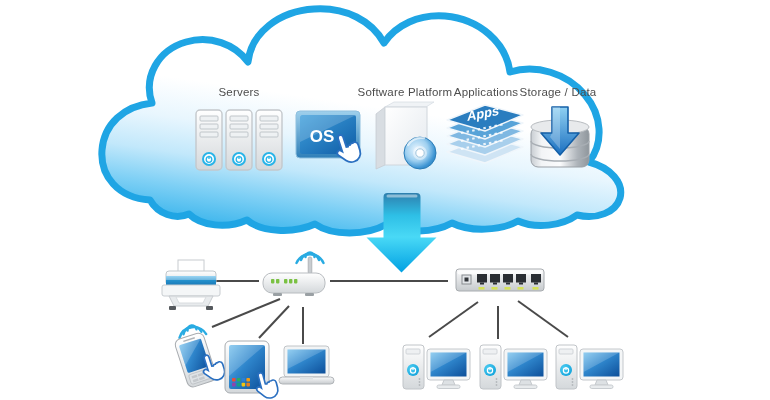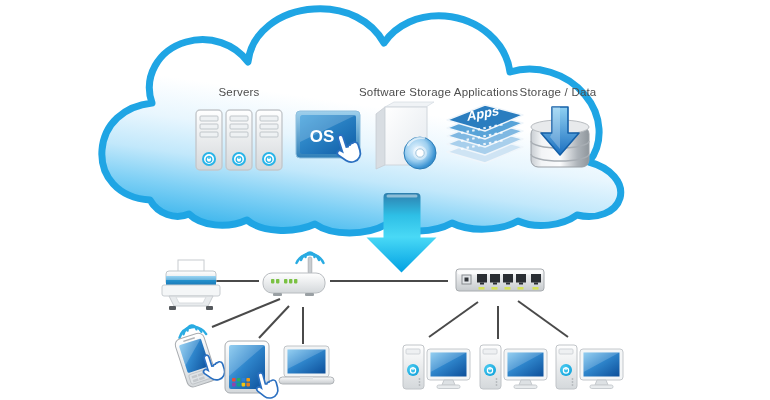--- a/index.html
+++ b/index.html
@@ -125,21 +125,21 @@
     </g>
 
     <g>
       <path d="M 383.5 197 Q 383.5 193 387.5 193 L 416.5 193 Q 420.5 193 420.5 197
                L 420.5 237.5 L 436.5 237.5 L 401.5 272.5 L 366.5 237.5 L 383.5 237.5 Z" fill="url(#arrowGrad)"></path>
       <rect x="386.5" y="194.5" width="31" height="3" rx="1.5" fill="#ffffff" opacity=".45"></rect>
     </g>
   </svg>
 
   <div class="svc-label" style="left:239px">Servers</div>
-  <div class="svc-label" style="left:405px">Software Storage</div>
+  <div class="svc-label" style="left:405px">Software Platform</div>
   <div class="svc-label" style="left:558px">Storage / Data</div>
   <div class="svc-label" style="left:486px">Applications</div>
 
   <svg class="icon" style="left:195px;top:109px" width="90" height="63">
     <g>
       <g transform="translate(0,0)">
         <rect x="1" y="1" width="26" height="60" rx="4" fill="url(#grayV)" stroke="#c4c8cc" stroke-width="1.4"></rect>
         <rect x="5" y="7" width="18" height="5" rx="1" fill="#eef1f3" stroke="#c0c6ca"></rect>
         <rect x="5" y="15" width="18" height="5" rx="1" fill="#eef1f3" stroke="#c0c6ca"></rect>
         <rect x="5" y="23" width="18" height="5" rx="1" fill="#eef1f3" stroke="#c0c6ca"></rect>

